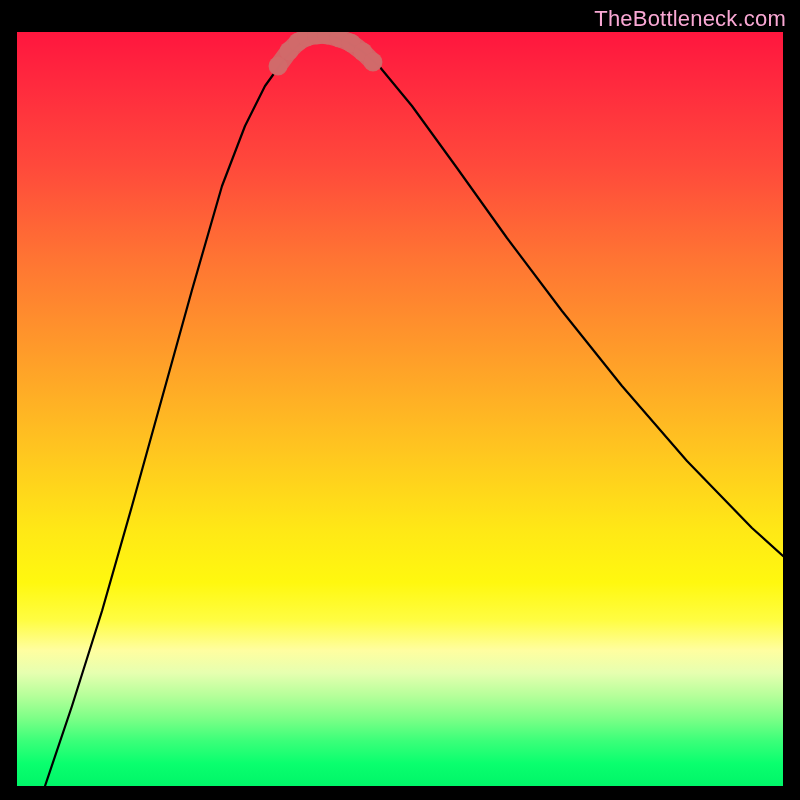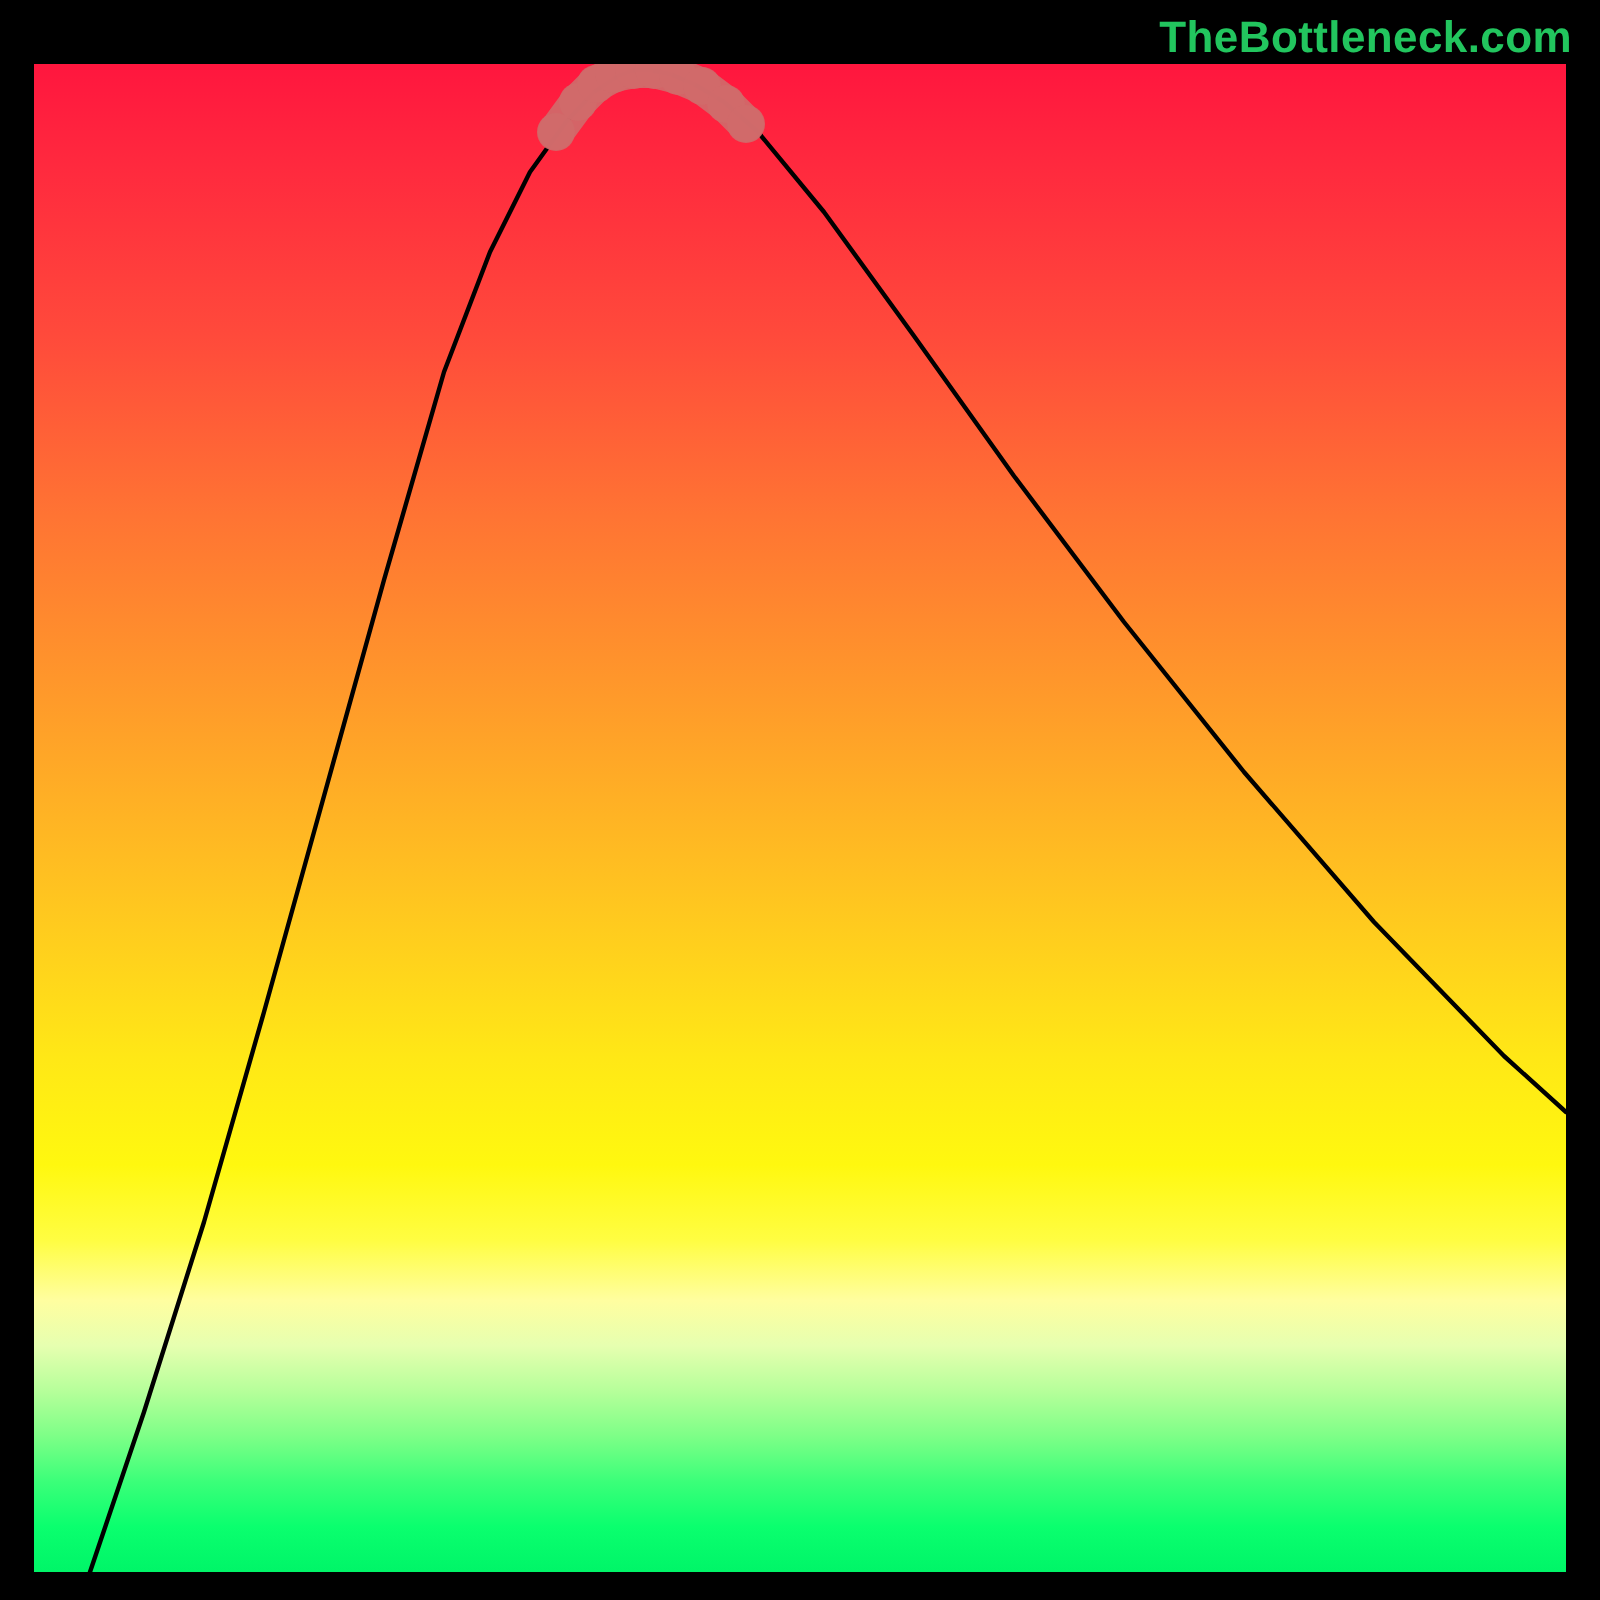--- a/index.html
+++ b/index.html
@@ -14,23 +14,23 @@
   .frame {
     position: relative;
     width: 800px;
     height: 800px;
     background: #000;
   }
   .watermark {
     position: absolute;
     top: 6px;
     right: 14px;
-    color: #22c55e;
+    color: #f9a8d4;
     font-size: 22px;
-    font-weight: 700;
+    font-weight: 400;
     letter-spacing: 0.2px;
     user-select: none;
   }
   .plot-area {
     position: absolute;
     left: 17px;
     top: 32px;
     width: 766px;
     height: 754px;
   }

